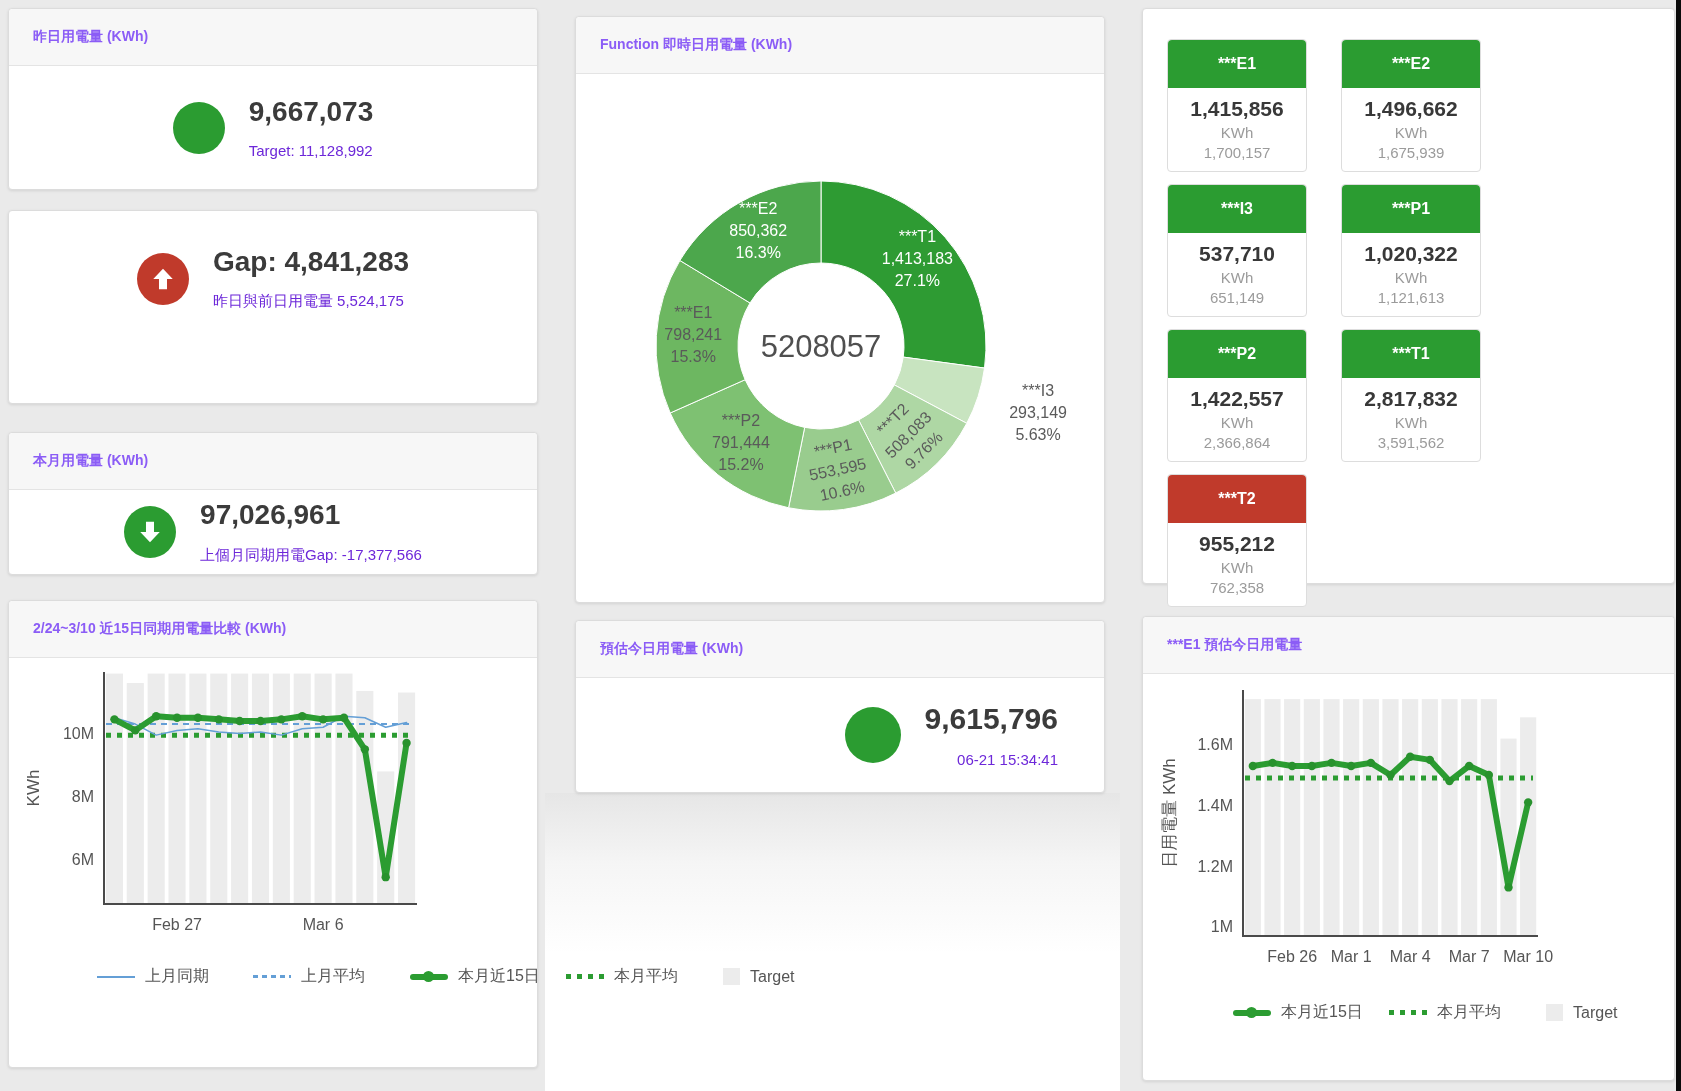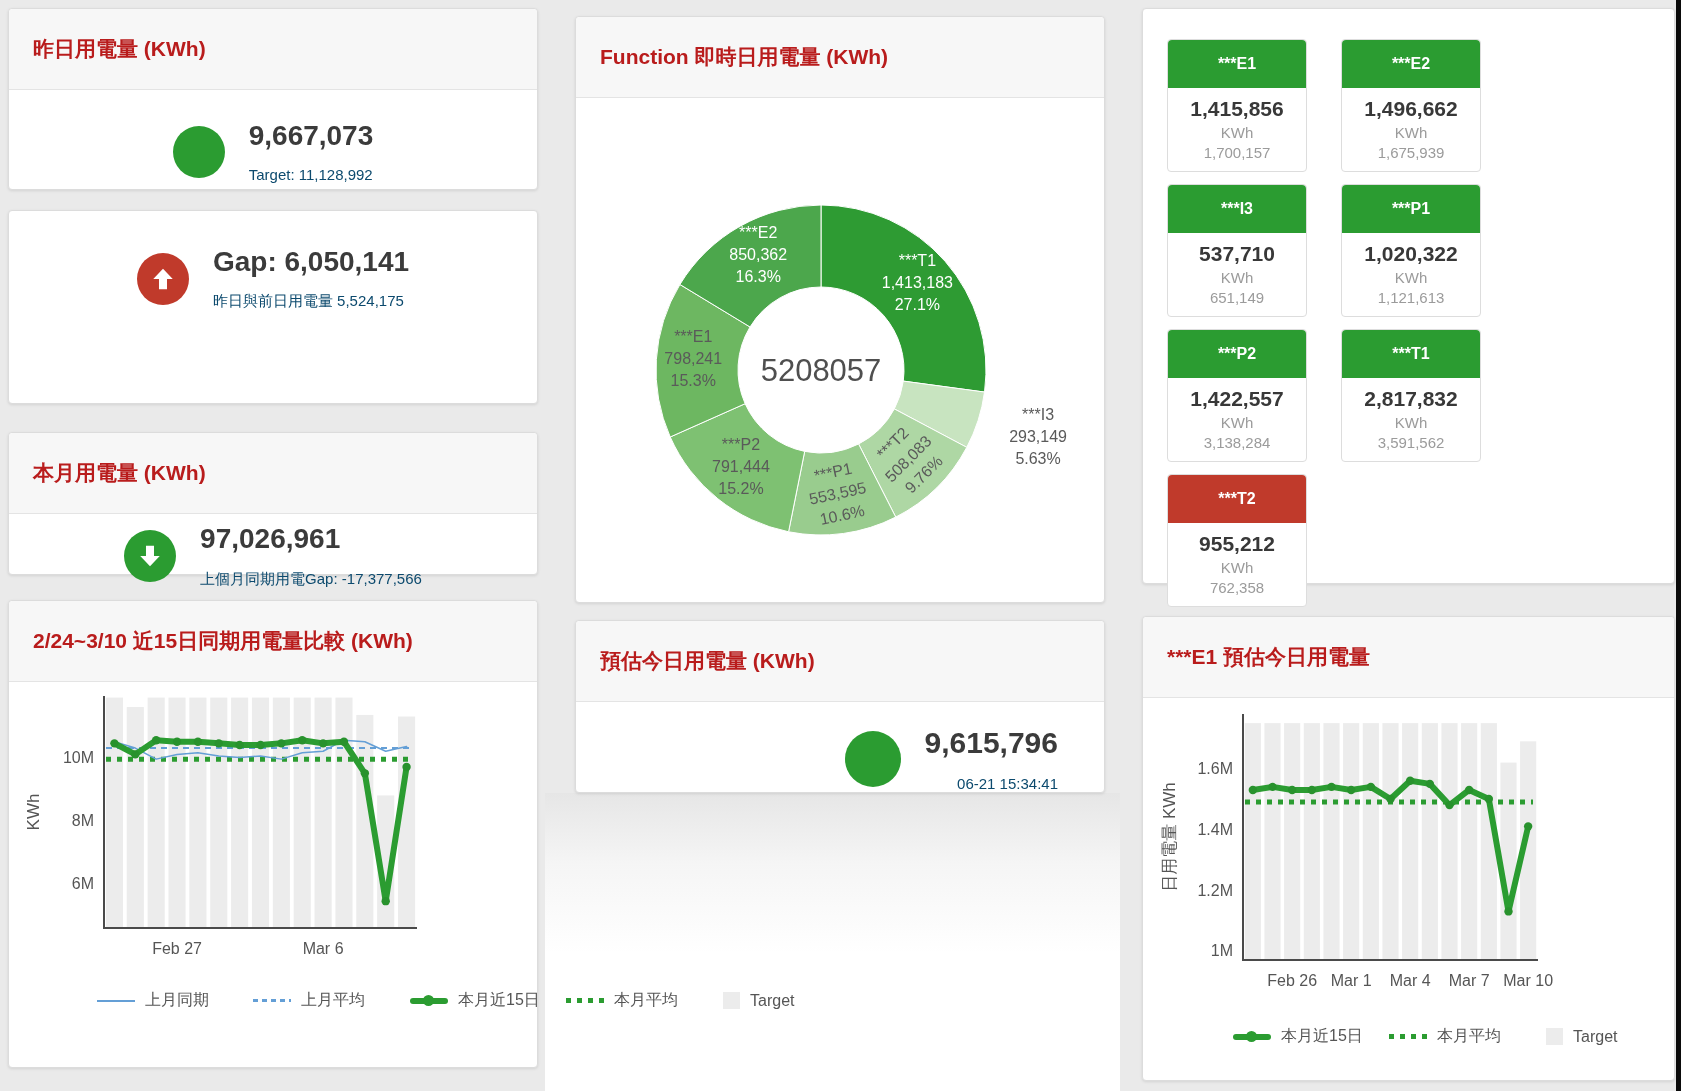--- a/index.html
+++ b/index.html
@@ -3,31 +3,31 @@
 <meta charset="utf-8">
 <style>
   html,body{margin:0;padding:0;}
   body{font-family:"Liberation Sans","DejaVu Sans",sans-serif;background:#eaeaea;}
   #page{position:relative;width:1681px;height:1091px;background:#eaeaea;overflow:hidden;}
   #right-edge{position:absolute;top:0;right:0;width:5px;height:100%;background:#0b0b0b;}
   #mid-fade{position:absolute;left:545px;top:793px;width:575px;height:298px;
     background:linear-gradient(180deg,#e6e6e6 0,#f5f5f5 70px,#ffffff 160px);}
   .card{position:absolute;background:#fff;border:1px solid #dcdcdc;border-radius:4px;
     box-shadow:0 1px 3px rgba(0,0,0,.10);z-index:1;}
-  .card-header{height:56px;display:flex;align-items:center;padding:12px 24px;background:#f7f7f7;
-    border-bottom:1px solid #e4e4e4;border-radius:4px 4px 0 0;font-size:21px;font-weight:bold;color:#b91c1c;}
+  .card-header{height:56px;display:flex;align-items:center;padding:0 24px;background:#f7f7f7;
+    border-bottom:1px solid #e4e4e4;border-radius:4px 4px 0 0;font-size:14px;font-weight:bold;color:#8b5cf6;}
   .card-body{position:relative;}
 
   
   .stat-row{display:flex;align-items:center;justify-content:center;gap:24px;height:100%;}
   .stat-row.right{justify-content:flex-end;padding-right:46px;}
   .stat-circle{width:52px;height:52px;border-radius:50%;display:flex;align-items:center;justify-content:center;flex:0 0 auto;}
   .stat-circle svg{display:block;}
   .stat-value{font-size:28px;font-weight:bold;color:#3b3b3b;line-height:1.15;}
-  .stat-sub{font-size:15px;color:#0c4a6e;margin-top:14px;}
+  .stat-sub{font-size:15px;color:#6d28d9;margin-top:14px;}
   .stat-text.right{text-align:right;}
 
   
   .tiles{display:flex;flex-wrap:wrap;column-gap:34px;row-gap:12px;padding:30px 24px 0 24px;}
   .tile{width:138px;border:1px solid #ddd;border-radius:4px;background:#fff;}
   .tile-head{height:48px;display:flex;align-items:center;justify-content:center;color:#fff;
     font-size:16px;font-weight:bold;border-radius:4px 4px 0 0;}
   .tile-value{font-size:21px;font-weight:bold;color:#383838;text-align:center;margin-top:9px;}
   .tile-unit,.tile-target{font-size:15px;color:#9b9b9b;text-align:center;margin-top:3px;}
   .tile-target{margin-bottom:10px;}
@@ -72,21 +72,21 @@
 
   <div class="card" style="left:8px;top:210px;width:528px;height:192px;">
     <div class="card-body" style="height:135px;">
       <div class="stat-row">
         <span class="stat-circle" id="circle-gap" style="background: rgb(192, 58, 43);">
           <svg width="26" height="26" viewBox="0 0 24 24">
               <path d="M12 2.6 L21 12 H15.7 V21.4 H8.3 V12 H3 Z" fill="#fff"></path>
             </svg>
         </span>
         <div class="stat-text">
-          <div class="stat-value">Gap: 6,050,141</div>
+          <div class="stat-value">Gap: 4,841,283</div>
           <div class="stat-sub">昨日與前日用電量 5,524,175</div>
         </div>
       </div>
     </div>
   </div>
 
   <div class="card" style="left:8px;top:432px;width:528px;height:141px;">
     <div class="card-header">本月用電量 (KWh)</div>
     <div class="card-body" style="height:84px;">
       <div class="stat-row">
@@ -256,21 +256,21 @@
           <div class="tile">
             <div class="tile-head" style="background: rgb(43, 156, 49);">***P1</div>
             <div class="tile-value">1,020,322</div>
             <div class="tile-unit">KWh</div>
             <div class="tile-target">1,121,613</div>
           </div>
           <div class="tile">
             <div class="tile-head" style="background: rgb(43, 156, 49);">***P2</div>
             <div class="tile-value">1,422,557</div>
             <div class="tile-unit">KWh</div>
-            <div class="tile-target">3,138,284</div>
+            <div class="tile-target">2,366,864</div>
           </div>
           <div class="tile">
             <div class="tile-head" style="background: rgb(43, 156, 49);">***T1</div>
             <div class="tile-value">2,817,832</div>
             <div class="tile-unit">KWh</div>
             <div class="tile-target">3,591,562</div>
           </div>
           <div class="tile">
             <div class="tile-head" style="background: rgb(192, 58, 43);">***T2</div>
             <div class="tile-value">955,212</div>

